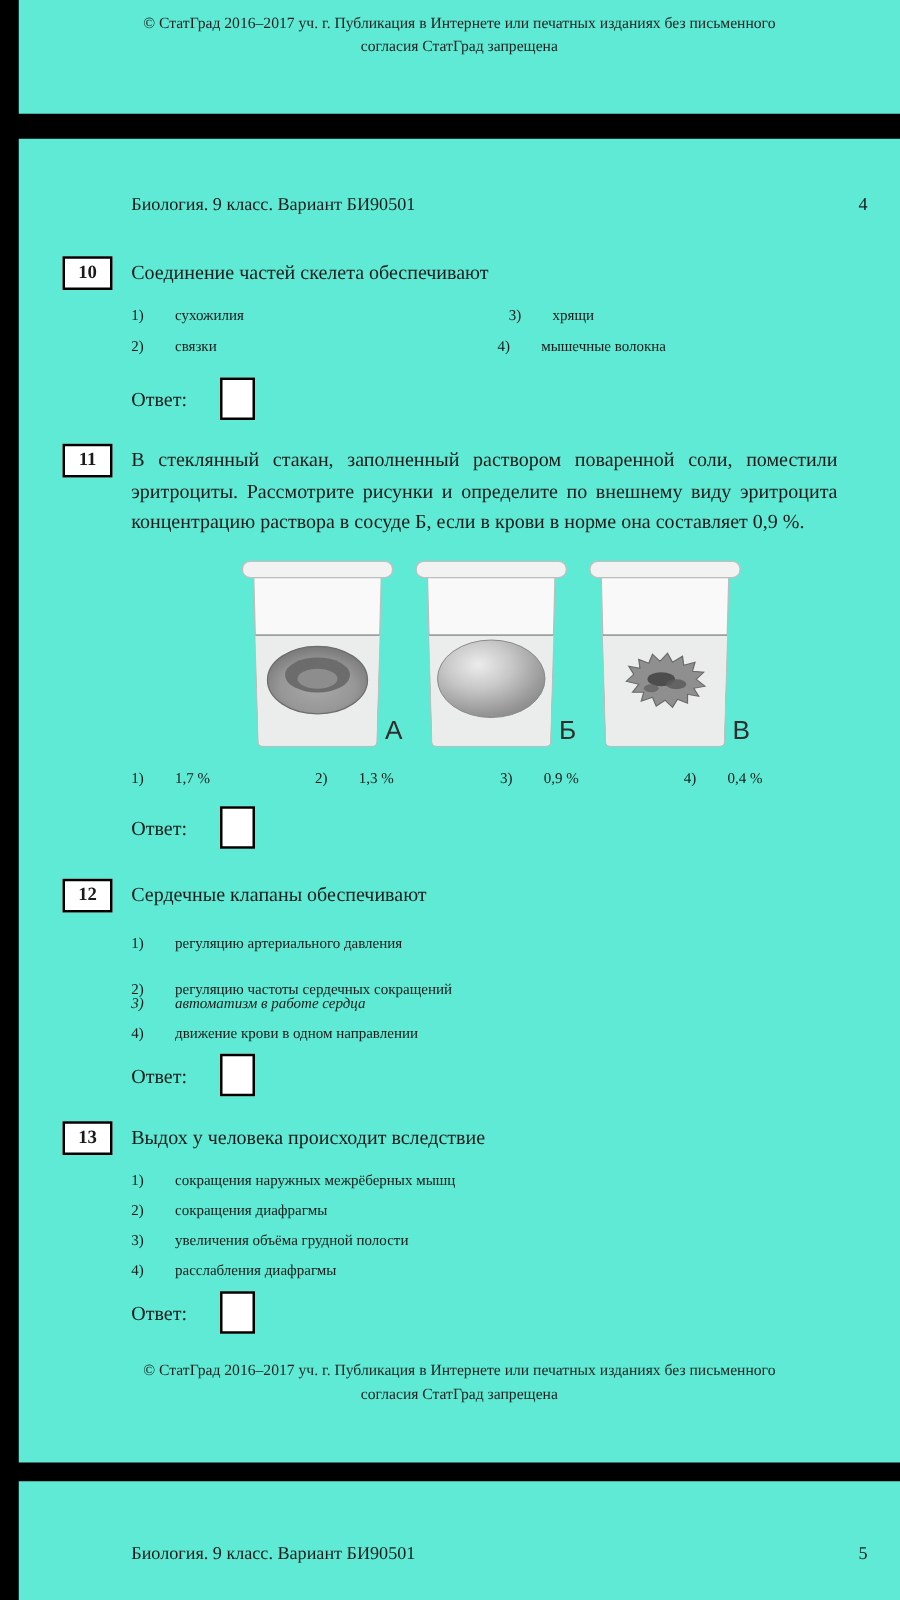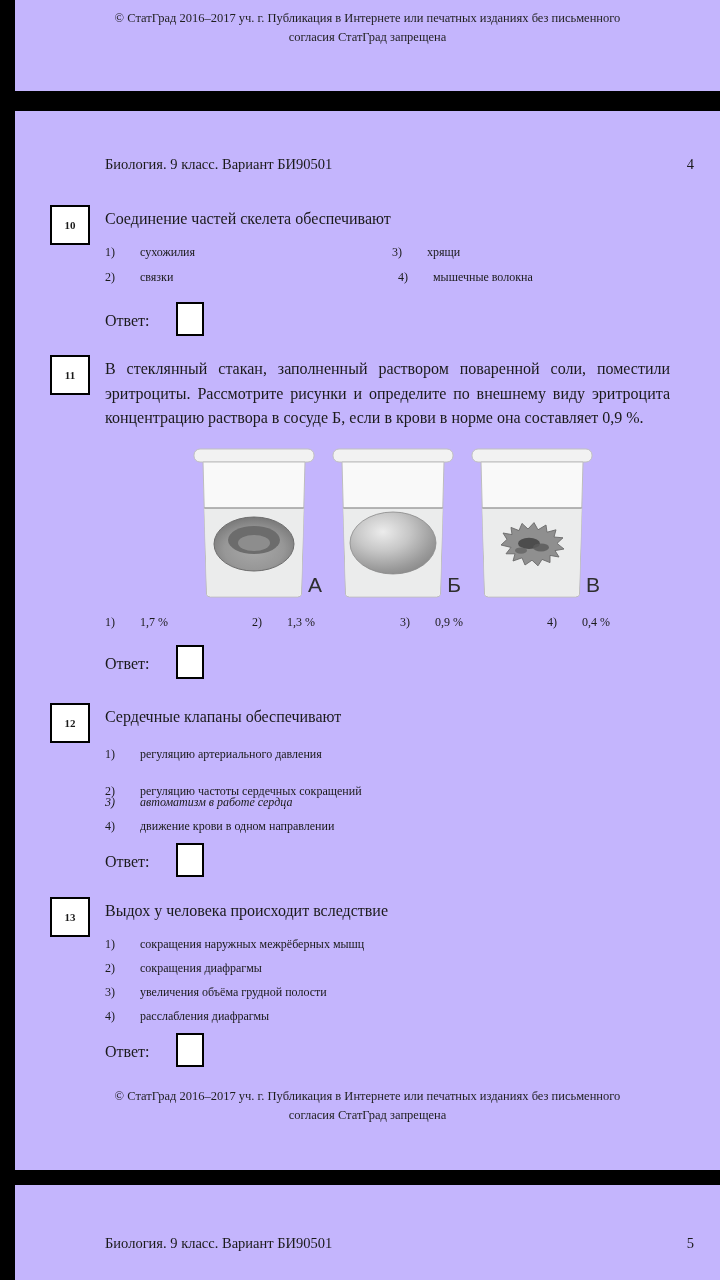--- a/index.html
+++ b/index.html
@@ -1,19 +1,19 @@
 <!DOCTYPE html>
 <html><head>
 <meta charset="utf-8">
 <style>
   * { margin:0; padding:0; box-sizing:border-box; }
   html,body { background:#ffffff; }
   .page {
     position:relative; width:720px; height:1280px; overflow:hidden;
-    background:#c4b5fd; color:#1a1a1a;
+    background:#5eead4; color:#1a1a1a;
     font-family:"Liberation Serif", serif;
     padding-left:37px;
   }
   .edge-left { position:absolute; left:0; top:0; width:15px; height:1280px; background:#000; }
   .hbar { position:absolute; left:0; width:720px; background:#000; }
   .hbar-top { top:91px; height:20px; }
   .hbar-bottom { top:1170px; height:15px; }
 
   .copyright { position:absolute; left:15px; right:0; text-align:center;
     font-size:12.5px; line-height:19px; color:#1f1f1f; }
@@ -24,23 +24,23 @@
     justify-content:space-between; font-size:14.5px; }
   .pageline-header { top:156px; }
   .pageline-footer { top:1235px; }
 
   .question { position:absolute; left:0; width:720px; }
   #q10 { top:205px; height:150px; }
   #q11 { top:355px; height:335px; }
   #q12 { top:703px; height:200px; }
   #q13 { top:897px; height:180px; }
 
-  .qnum-box { position:absolute; left:50px; top:0; width:40px; height:40px;
+  .qnum-box { position:absolute; left:50px; top:0; width:40px; height:27px;
     border:2px solid #000; display:flex; align-items:center; justify-content:center;
-    font-weight:bold; font-size:11px; background:#fff; }
+    font-weight:bold; font-size:15px; background:#fff; }
   .qtitle { position:absolute; left:105px; top:5px; font-size:16px; white-space:nowrap; }
   .para { position:absolute; left:105px; top:2px; width:565px; font-size:16px;
     line-height:24.6px; text-align:justify; }
 
   .opt { position:absolute; font-size:12px; white-space:nowrap; }
   .opt .onum { display:inline-block; width:24px; margin-right:11px; }
 
   .ans-label { position:absolute; left:105px; font-size:16px; }
   .ans-box { position:absolute; left:176px; width:28px; height:34px;
     border:2px solid #000; background:#fff; }
@@ -74,21 +74,21 @@
     <div class="qnum-box">
       <span>10</span>
     </div>
     <div class="qtitle">Соединение частей скелета обеспечивают</div>
     <div class="opt" style="left:105px; top:40px;">
       <span class="onum">1)</span><span>сухожилия</span>
     </div>
     <div class="opt" style="left:105px; top:65px;">
       <span class="onum">2)</span><span>связки</span>
     </div>
-    <div class="opt" style="left:392px; top:40px;">
+    <div class="opt" style="left:407px; top:40px;">
       <span class="onum">3)</span><span>хрящи</span>
     </div>
     <div class="opt" style="left:398px; top:65px;">
       <span class="onum">4)</span><span>мышечные волокна</span>
     </div>
     <div class="ans-label" style="top:107px;">Ответ:</div>
     <div class="ans-box" style="top:97px;"></div>
   </div>
 
   <div class="question" id="q11">

